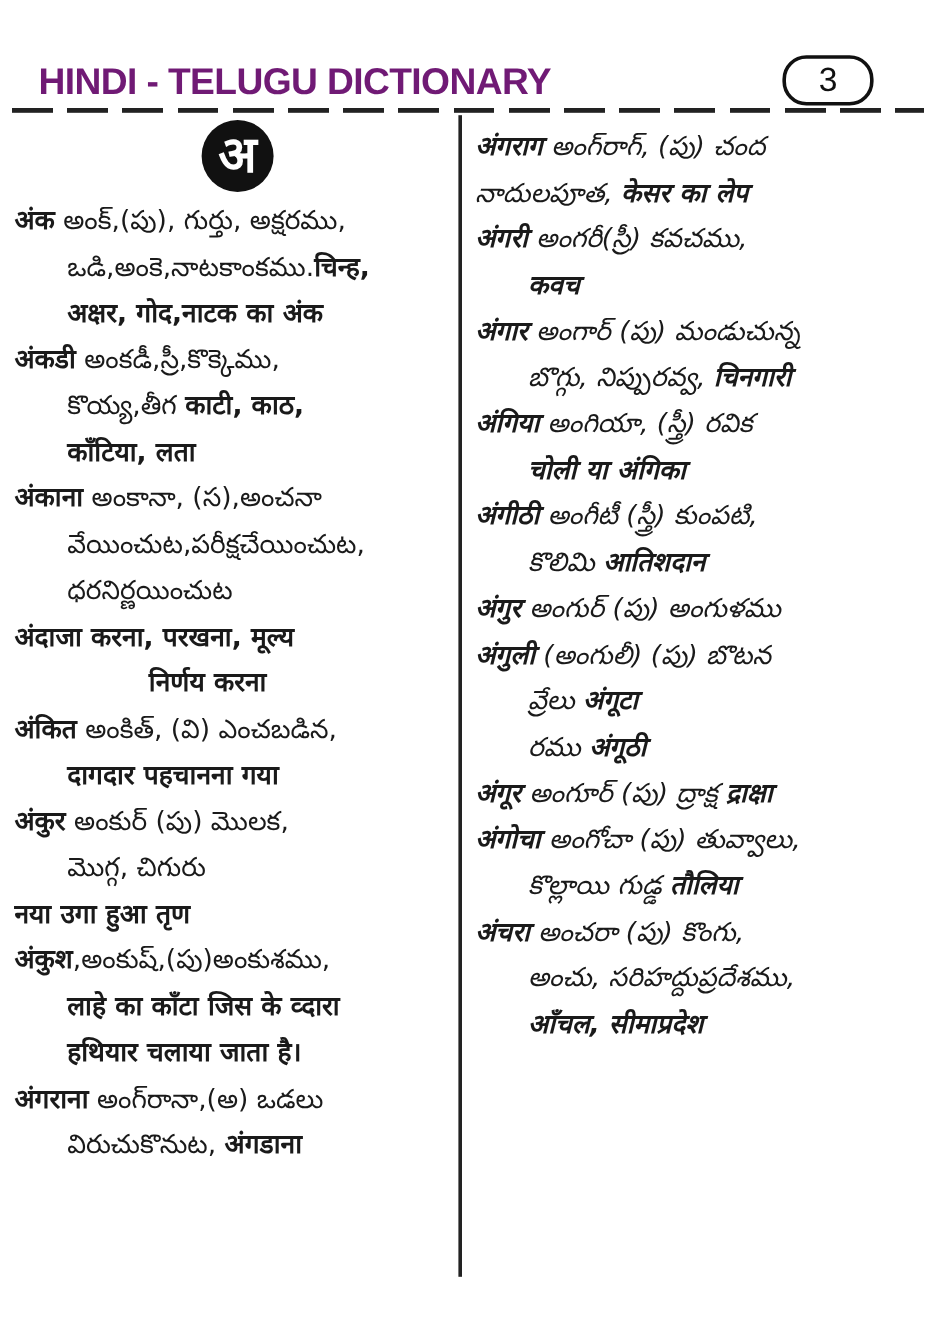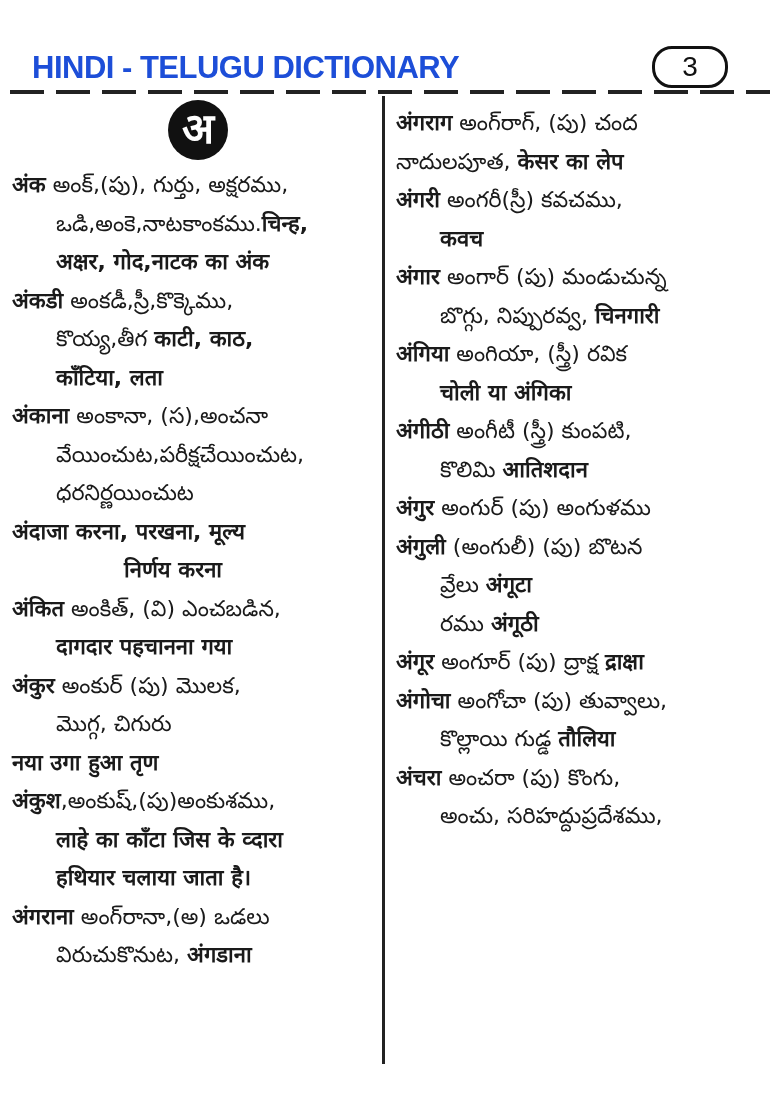--- a/index.html
+++ b/index.html
@@ -1,29 +1,29 @@
 <!DOCTYPE html>
 <html><head>
 <meta charset="utf-8">
 <style>
   html, body { margin: 0; padding: 0; background: #ffffff; }
   body { width: 780px; height: 1108px; position: relative; overflow: hidden;
          font-family: "DejaVu Sans", sans-serif; color: #1a1a1a; }
   .header { position: absolute; left: 0; top: 40px; width: 780px; height: 56px; }
   .title { position: absolute; left: 32px; top: 10px; font-family: "Liberation Sans", sans-serif;
-           font-weight: bold; font-size: 31px; letter-spacing: -0.5px; color: #1d4ed8; }
+           font-weight: bold; font-size: 31px; letter-spacing: -0.5px; color: #701a75; }
   .page-badge { position: absolute; left: 652px; top: 6px; width: 70px; height: 36px;
                 border: 3px solid #111; border-radius: 20px; text-align: center;
                 font-family: "Liberation Sans", sans-serif; font-size: 28px; line-height: 36px; color: #111; }
   .dash-rule { position: absolute; left: 10px; top: 50px; width: 760px; height: 4px;
                background: repeating-linear-gradient(90deg, #222 0 34px, transparent 34px 46px); }
   .col-divider { position: absolute; left: 382px; top: 96px; width: 3px; height: 968px; background: #222; }
   .col { position: absolute; top: 100px; }
   .col.left { left: 12px; width: 364px; }
-  .col.right { left: 396px; width: 372px; top: 104px; }
+  .col.right { left: 396px; width: 372px; top: 104px; font-style: italic; }
   .letter-badge { width: 60px; height: 60px; border-radius: 50%; background: #111; color: #fff;
                   margin: 0 0 6px 156px; text-align: center; line-height: 58px; font-size: 42px; font-weight: bold; }
   .line { font-size: 22px; line-height: 38.5px; white-space: nowrap; }
   .line.indent { padding-left: 44px; }
   .line.indent2 { padding-left: 112px; }
   .hw { font-weight: bold; }
   .te { font-weight: normal; }
   .hi { font-weight: bold; }
 </style>
 </head>
@@ -78,14 +78,15 @@
       <div class="line indent"><span class="hw"></span><span class="te">కొలిమి </span><span class="hi">आतिशदान</span></div>
       <div class="line"><span class="hw">अंगुर</span><span class="te"> అంగుర్ (పు) అంగుళము</span><span class="hi"></span></div>
       <div class="line"><span class="hw">अंगुली</span><span class="te"> (అంగులీ) (పు) బొటన</span><span class="hi"></span></div>
       <div class="line indent"><span class="hw"></span><span class="te">వ్రేలు </span><span class="hi">अंगूटा</span></div>
       <div class="line indent"><span class="hw"></span><span class="te">రము </span><span class="hi">अंगूठी</span></div>
       <div class="line"><span class="hw">अंगूर</span><span class="te"> అంగూర్ (పు) ద్రాక్ష </span><span class="hi">द्राक्षा</span></div>
       <div class="line"><span class="hw">अंगोचा</span><span class="te"> అంగోచా (పు) తువ్వాలు,</span><span class="hi"></span></div>
       <div class="line indent"><span class="hw"></span><span class="te">కొల్లాయి గుడ్డ </span><span class="hi">तौलिया</span></div>
       <div class="line"><span class="hw">अंचरा</span><span class="te"> అంచరా (పు) కొంగు,</span><span class="hi"></span></div>
       <div class="line indent"><span class="hw"></span><span class="te">అంచు, సరిహద్దుప్రదేశము,</span><span class="hi"></span></div>
+      <div class="line indent"><span class="hw"></span><span class="te"></span><span class="hi">आँचल, सीमाप्रदेश</span></div>
     </div>
 </div>
 
 </body></html>

